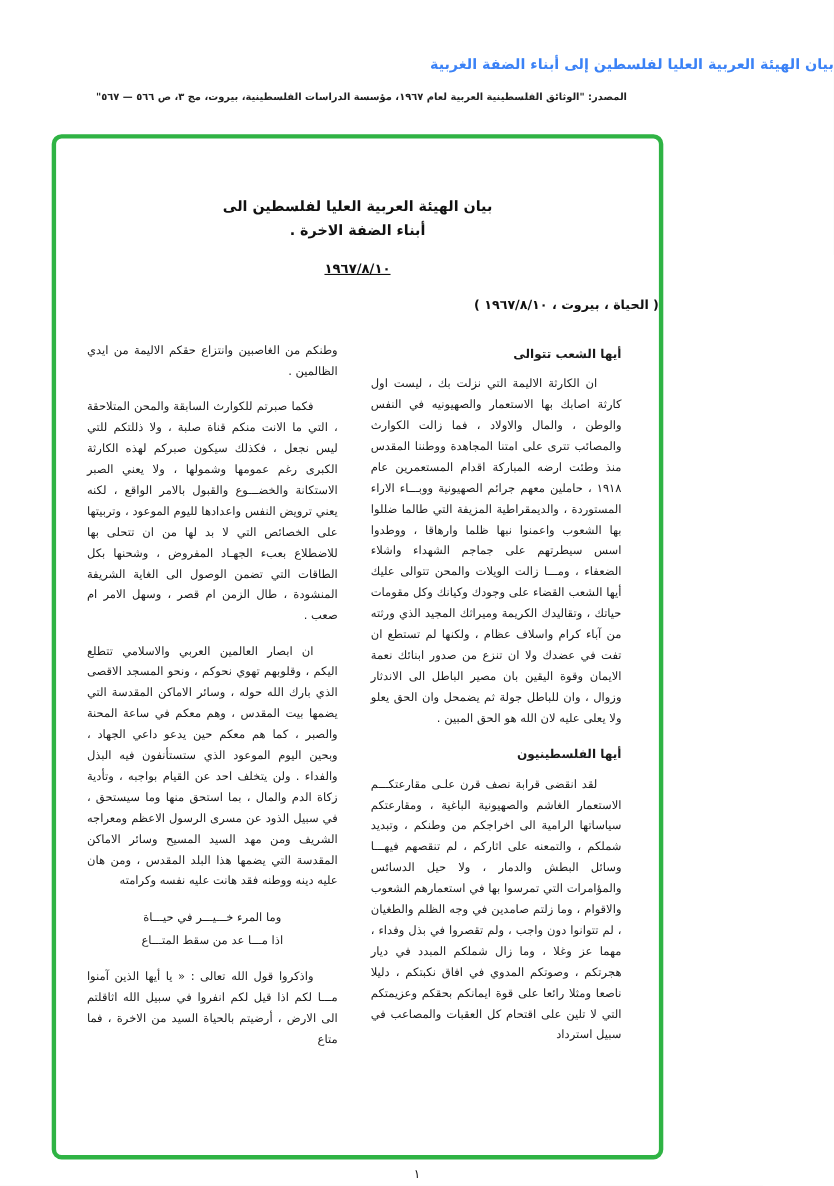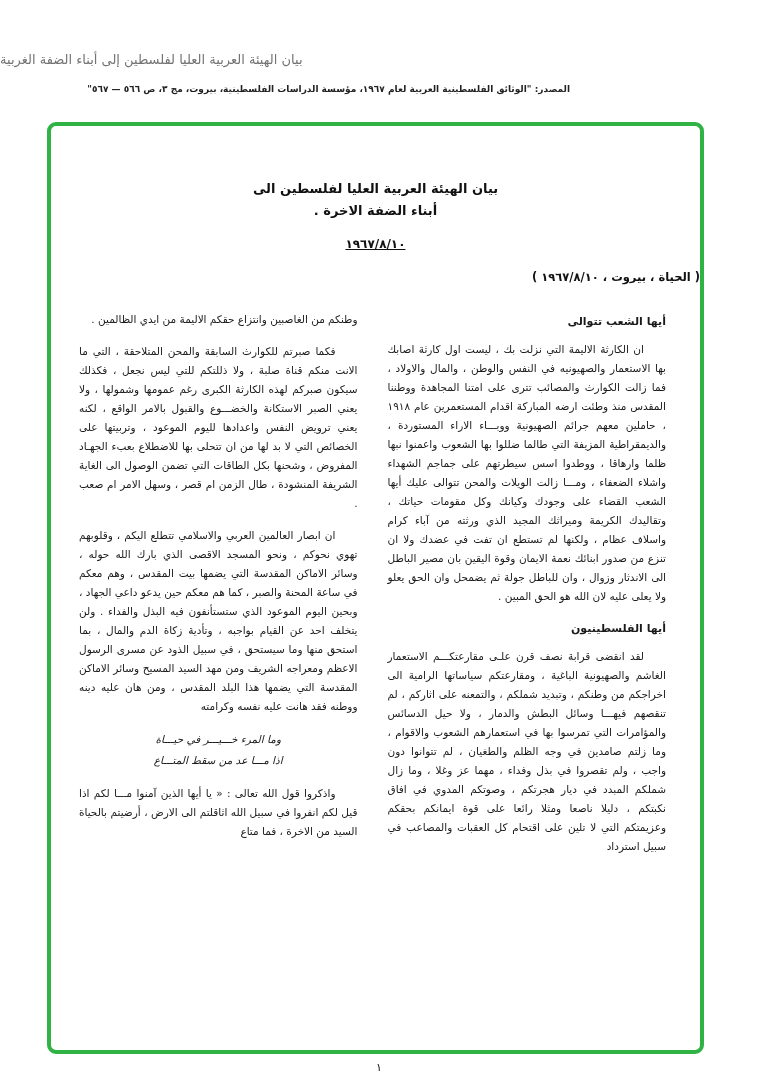--- a/index.html
+++ b/index.html
@@ -12,40 +12,40 @@
     position:relative;
     width:758px;
     height:1078px;
     margin:0 auto;
     background:#ffffff;
     overflow:hidden;
   }
   .header-title {
     position:absolute;
     top:52px; left:0; right:0;
-    text-align:left;
+    text-align:right;
     direction:rtl;
-    font-weight:normal;
+    font-weight:bold;
     font-size:13px;
-    color:#737373;
+    color:#3b82f6;
   }
   .source-line {
     position:absolute;
     top:84px; left:28px;
     width:542px;
     direction:rtl;
     text-align:right;
     font-size:9px;
     font-weight:bold;
     color:#222;
   }
   .green-box {
     position:absolute;
     left:47px; top:122px;
-    width:657px; height:932px;
+    width:556px; height:932px;
     border:4px solid var(--accent);
     border-radius:9px;
     background:#fff;
   }
   .doc-title {
     margin-top:52px;
     text-align:center;
     direction:rtl;
     font-weight:bold;
     font-size:13px;
@@ -90,21 +90,20 @@
   }
   .para {
     margin:0 0 13px;
     text-indent:22px;
   }
   .para.no-indent { text-indent:0; }
   .verse {
     text-align:center;
     margin:4px 0 13px;
     line-height:21px;
-    font-style:italic;
   }
   .page-number {
     position:absolute;
     bottom:4px; left:0; right:0;
     text-align:center;
     direction:rtl;
     font-size:11px;
     color:#111;
   }
 </style>

